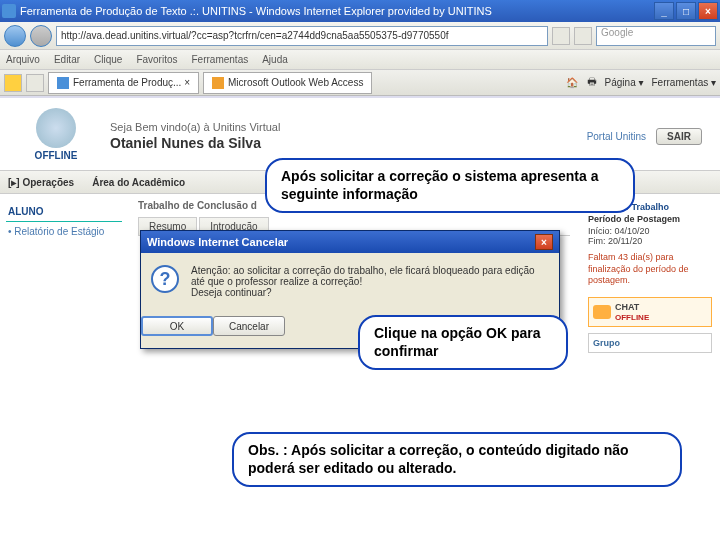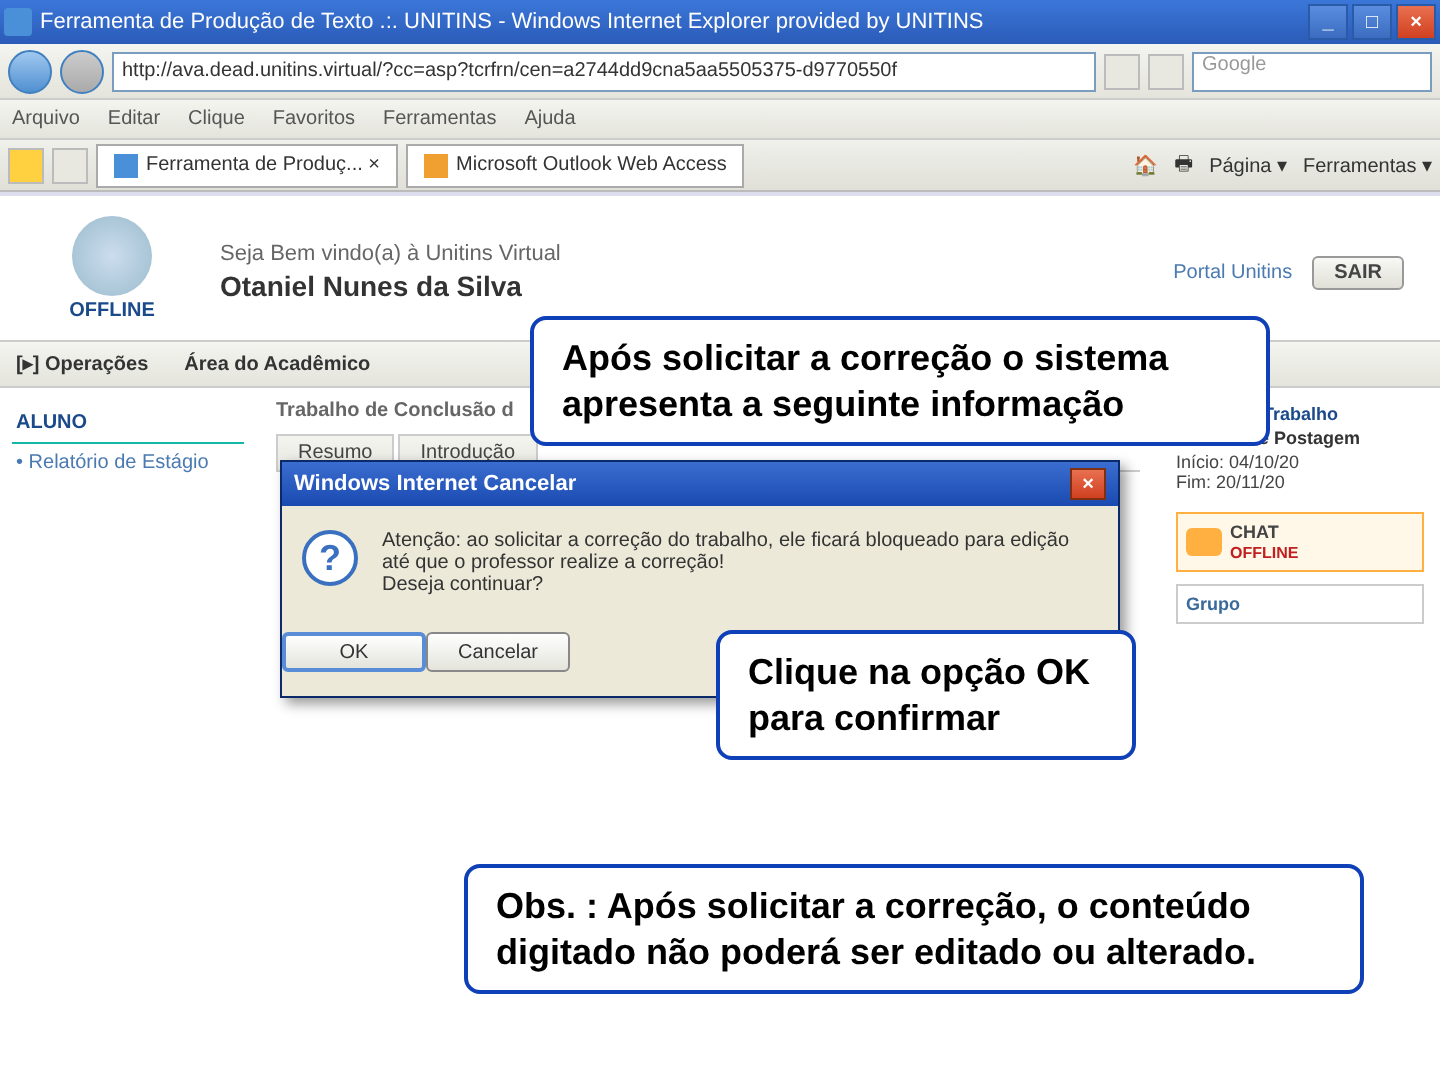--- a/index.html
+++ b/index.html
@@ -37,21 +37,21 @@
 .crumb{color:#666;font-weight:bold;margin-bottom:6px}
 .subtabs{display:flex;gap:2px;border-bottom:1px solid #ccc;margin-bottom:6px}
 .subtab{background:linear-gradient(#f4f4f0,#e8e8e0);border:1px solid #ccc;border-bottom:none;padding:3px 10px;font-size:10px;color:#444}
 .rightcol{width:140px;padding:8px;font-size:9px;color:#444}
 .rightcol .hd{font-weight:bold;color:#1a4a8a;margin-bottom:2px}
 .warn{color:#c04020;font-size:9px;margin-top:6px;line-height:1.3}
 .chat{border:1px solid #ffb040;background:#fff8e8;padding:4px;margin-top:10px;font-size:9px;display:flex;align-items:center;gap:4px}
 .chat .bubble{width:18px;height:14px;background:#ffb040;border-radius:3px}
 .offline{color:#c02020;font-weight:bold;font-size:8px}
 .grupo{border:1px solid #ccc;padding:4px;margin-top:6px;font-size:9px;font-weight:bold;color:#3a6a9a}
-.callout{position:absolute;background:#fff;border:2px solid #1040b8;border-radius:8px;padding:8px 14px;font-size:18px;font-weight:bold;color:#000;z-index:50;line-height:1.25}
+.callout{position:absolute;background:#fff;border:2px solid #1040b8;border-radius:18px;padding:8px 14px;font-size:14px;font-weight:bold;color:#000;z-index:50;line-height:1.25}
 .dialog{position:absolute;left:140px;top:230px;width:420px;background:#ece9d8;border:1px solid #0a2a6a;box-shadow:3px 3px 6px rgba(0,0,0,.4);z-index:40}
 .dlg-title{height:22px;background:linear-gradient(#3b6dd0,#1a4ab0);color:#fff;font-size:11px;display:flex;align-items:center;padding:0 6px;font-weight:bold}
 .dlg-title .x{margin-left:auto;width:18px;height:16px;background:linear-gradient(#e87050,#d04020);border:1px solid #803010;color:#fff;display:flex;align-items:center;justify-content:center;font-size:10px}
 .dlg-body{padding:12px 10px;display:flex;gap:12px;font-size:10px;color:#333;align-items:flex-start}
 .qicon{width:28px;height:28px;border-radius:50%;background:#fff;border:2px solid #3a70c0;color:#3a70c0;display:flex;align-items:center;justify-content:center;font-size:18px;font-weight:bold;flex-shrink:0}
 .dlg-btns{display:flex;padding:6px 0 12px}
 .dlg-btn{width:72px;height:20px;background:linear-gradient(#fefefe,#e4e4dc);border:1px solid #888;border-radius:3px;font-size:10px;color:#333}
 .dlg-btn.ok{border:2px solid #5a8dd8}
 </style>
 </head>
@@ -137,20 +137,21 @@
       <div class="subtabs">
         <div class="subtab">Resumo</div>
         <div class="subtab">Introdução</div>
       </div>
     </div>
     <div class="rightcol">
       <div class="hd">Dados do Trabalho</div>
       <div class="hd" style="color:#333">Período de Postagem</div>
       <div>Início: 04/10/20</div>
       <div>Fim: 20/11/20</div>
+      <div class="warn">Faltam 43 dia(s) para finalização do período de postagem.</div>
       <div class="chat">
         <span class="bubble"></span>
         <div><b>CHAT</b><br><span class="offline">OFFLINE</span></div>
       </div>
       <div class="grupo">Grupo</div>
     </div>
   </div>
 </div>
 
 <div class="dialog">

